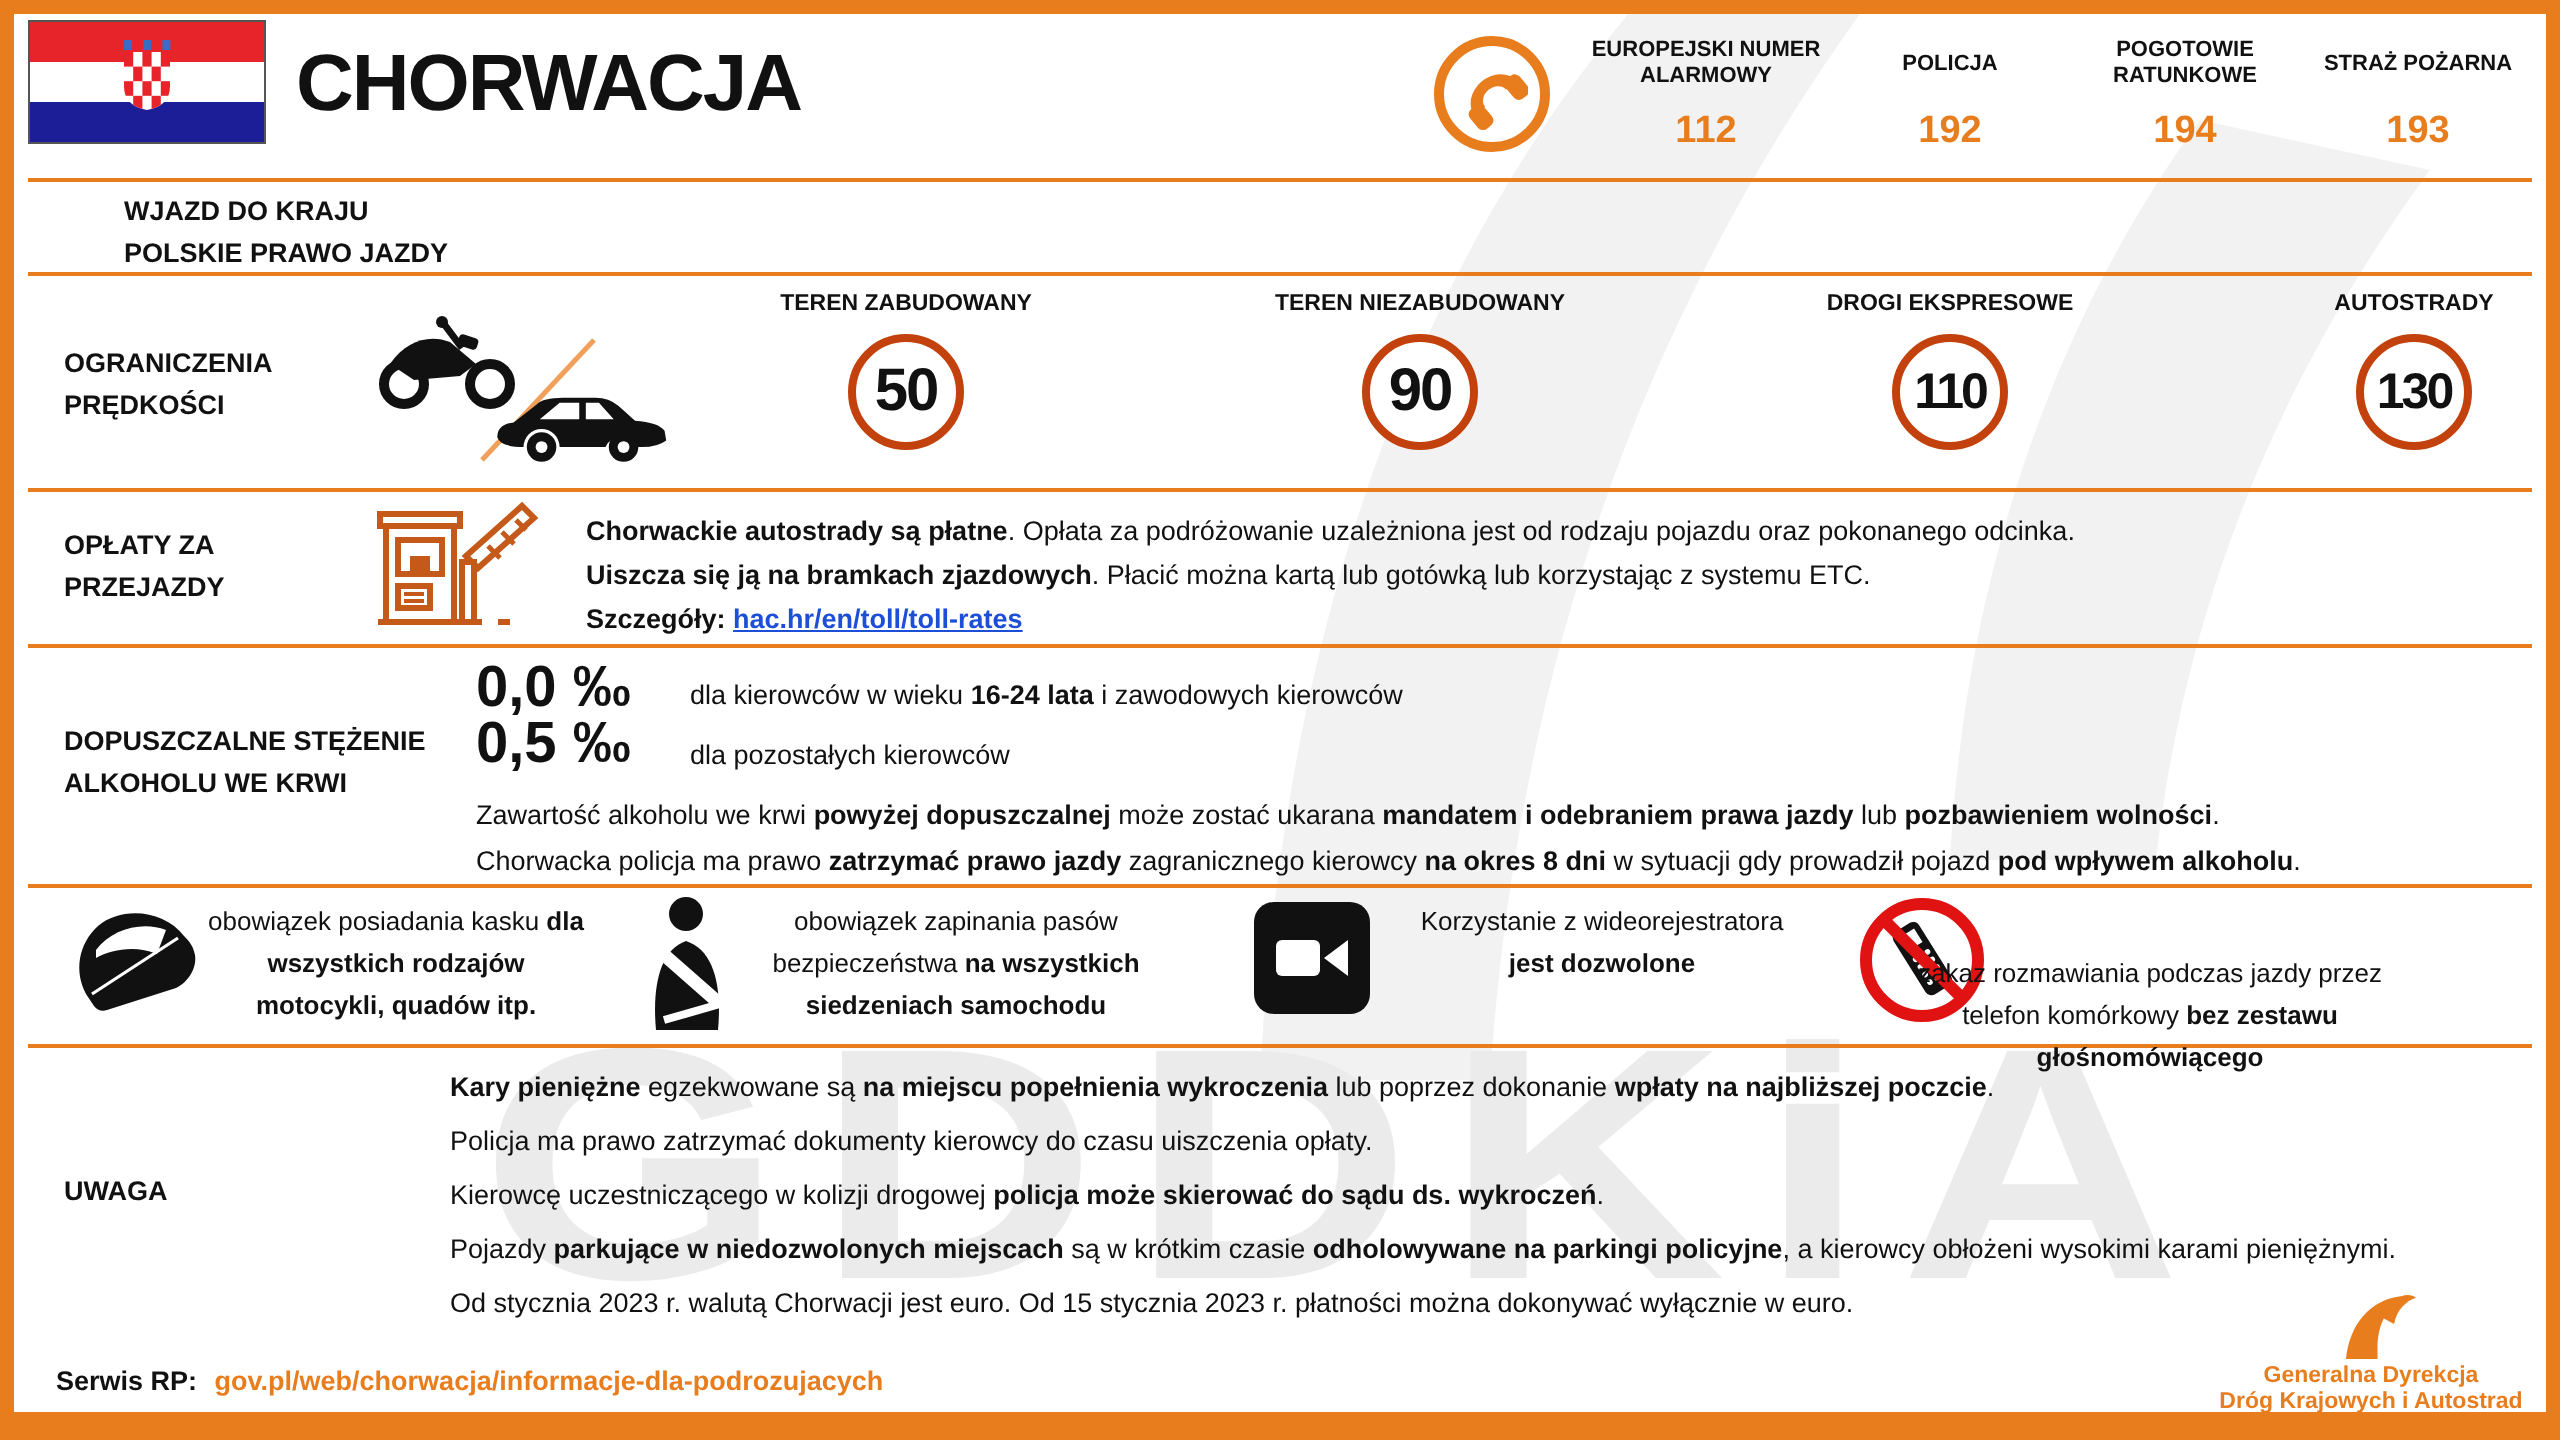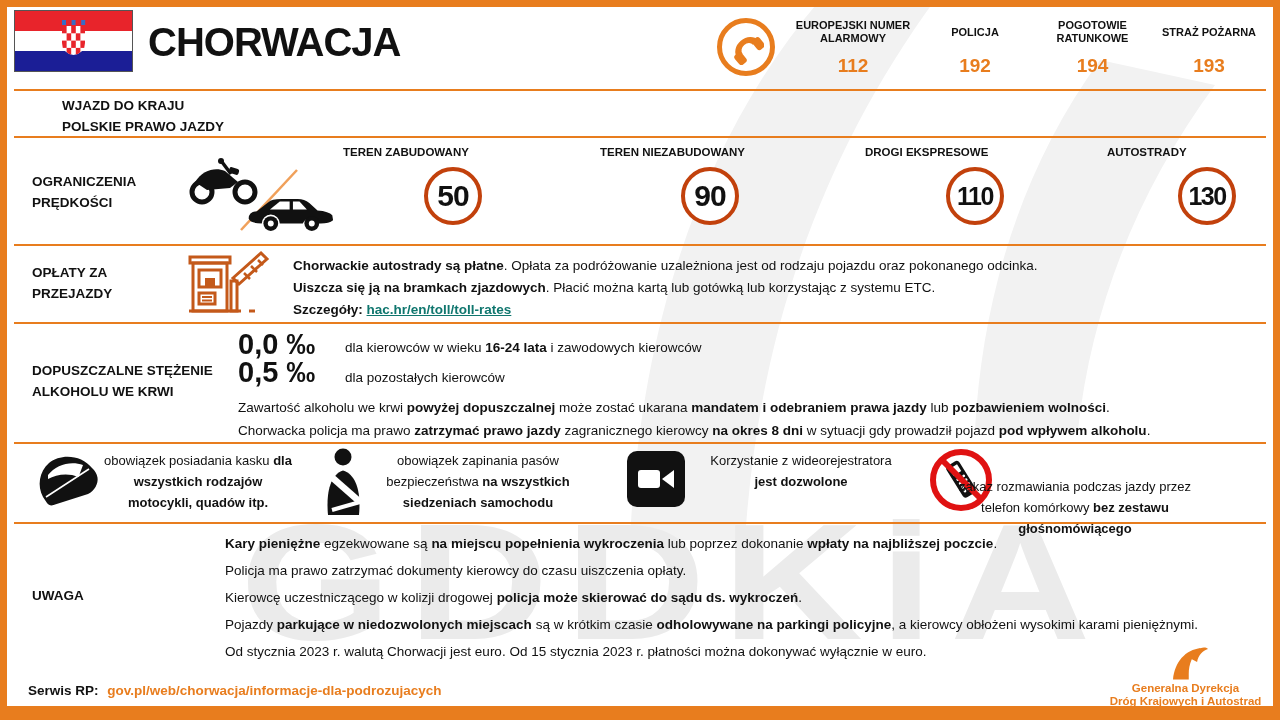--- a/index.html
+++ b/index.html
@@ -1,42 +1,42 @@
 <!DOCTYPE html>
 <html lang="pl"><head>
 <meta charset="utf-8">
 <title>CHORWACJA</title>
 <style>
   html,body{margin:0;padding:0;background:#fff;}
   .page{position:relative;width:1280px;height:720px;background:#fff;overflow:hidden;
         font-family:"Liberation Sans",sans-serif;color:#111;font-size:13.5px;}
   .abs{position:absolute;}
   .b{font-weight:bold;}
-  .link{color:#0f766e;text-decoration:underline;font-weight:bold;}
+  .link{color:#1d4ed8;text-decoration:underline;font-weight:bold;}
   .olink{color:#E87D1E;font-weight:bold;text-decoration:none;cursor:pointer;}
   
   .frame{position:absolute;background:#E87D1E;z-index:5;}
   .hr{position:absolute;left:14px;width:1252px;height:2px;background:#E87D1E;z-index:2;}
   
   .wm-text{position:absolute;left:240px;top:500px;font-size:165px;font-weight:bold;color:#EBEBEB;
            letter-spacing:14px;line-height:1;transform:scaleX(1.18);transform-origin:left top;z-index:0;}
   .wm-svg{position:absolute;left:0;top:0;z-index:0;}
   
   .title{font-size:40px;font-weight:bold;letter-spacing:-1px;z-index:2;}
   .phone-ring{width:48px;height:48px;border:5px solid #E87D1E;border-radius:50%;
               display:flex;align-items:center;justify-content:center;z-index:2;}
   .e-col{position:absolute;text-align:center;z-index:2;}
   .e-label{height:40px;display:flex;align-items:center;justify-content:center;
            font-weight:bold;font-size:11px;line-height:13px;}
   .e-number{margin-top:3px;font-size:19px;font-weight:bold;color:#E87D1E;}
   
   .sec-label{font-weight:bold;font-size:13.5px;line-height:21px;z-index:2;}
   .body-line{line-height:23px;z-index:2;}
   
-  .speed-col{position:absolute;text-align:left;z-index:2;}
+  .speed-col{position:absolute;text-align:center;z-index:2;}
   .speed-cat{font-weight:bold;font-size:11.5px;}
   .sign{width:50px;height:50px;border:4px solid #c2410c;border-radius:50%;background:#fff;
         margin:9px auto 0;display:flex;align-items:center;justify-content:center;
         font-weight:bold;font-size:30px;letter-spacing:-1px;}
   .sign.three{font-size:25px;letter-spacing:-1.5px;}
   
   .permille{font-size:29px;font-weight:bold;z-index:2;}
   
   .rule-text{text-align:center;line-height:21px;font-size:13px;z-index:2;}
   

